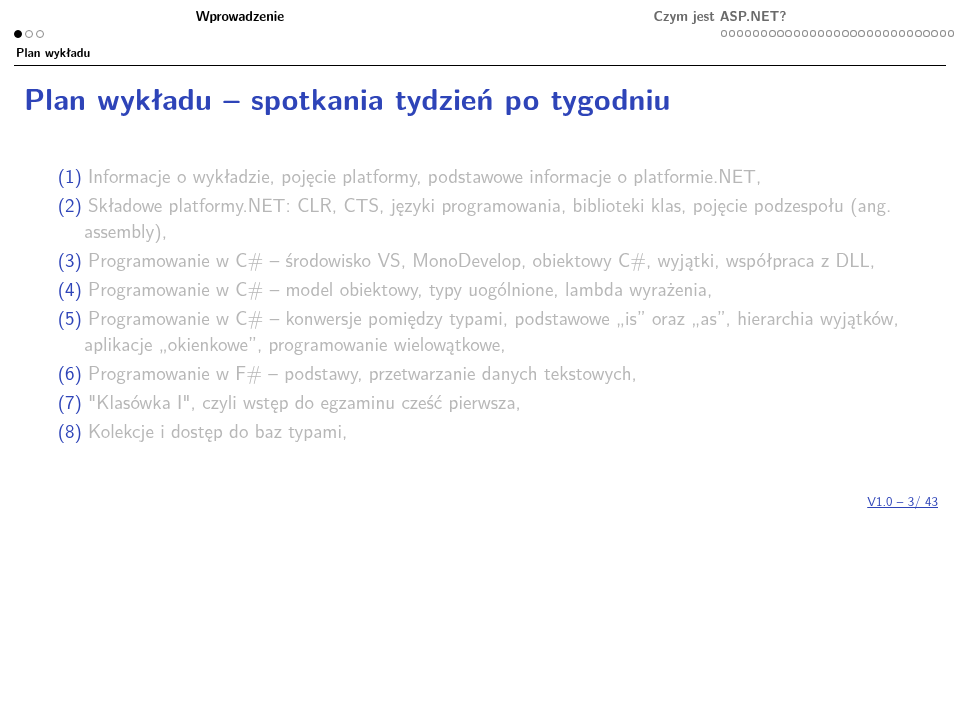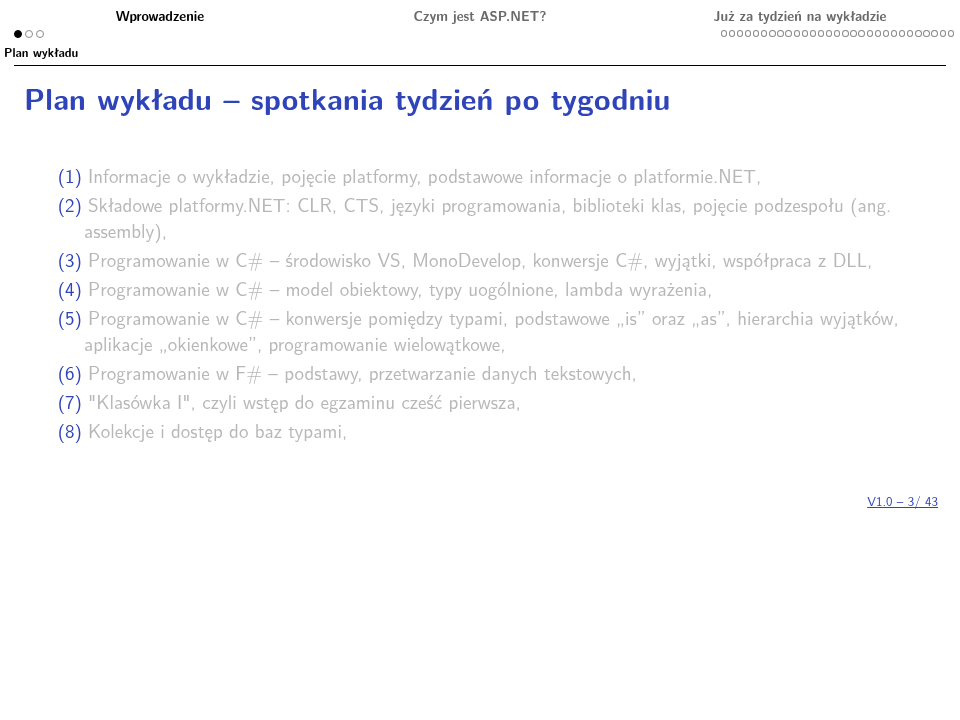--- a/index.html
+++ b/index.html
@@ -59,21 +59,21 @@
   }
   .bulletrow .dot.filled {
     background: #000;
     border-color: #000;
   }
   .bulletrow .dot.small { width:7px; height:7px; }
   .subsection {
     font-size: 12px;
     font-weight: 700;
     color: #000;
-    padding: 3px 0 0 4px;
+    padding: 3px 0 0 16px;
   }
   .rule {
     border-top: 1px solid #000;
     margin: 4px 14px 0 14px;
   }
   .slide-title {
     color: #2e44b8;
     font-size: 30px;
     padding: 10px 0 0 24px;
     font-weight: 700;
@@ -120,21 +120,20 @@
   .bulletrow .bseg.many { gap: 1.8px; padding: 0 6px; overflow: hidden; justify-content:center;}
 </style>
 </head>
 <body>
 
 <div class="slide">
 
   <div class="topnav">
     <div class="seg active">Wprowadzenie</div>
     <div class="seg">Czym jest ASP.NET?</div>
-    <div class="seg">Już za tydzień na wykładzie</div>
   </div>
 
   <div class="bulletrow">
     <div class="bseg" style="justify-content:flex-start; padding-left:14px;">
       <span class="dot filled"></span>
       <span class="dot"></span>
       <span class="dot"></span>
     </div>
     <div class="bseg"></div>
     <div class="bseg"></div>
@@ -174,21 +173,21 @@
   <div class="subsection">Plan wykładu</div>
 
   <div class="rule"></div>
 
   <div class="slide-title">Plan wykładu – spotkania tydzień po tygodniu</div>
 
   <div class="content">
     <ol class="plan">
       <li>Informacje o wykładzie, pojęcie platformy, podstawowe informacje o platformie.NET,</li>
       <li>Składowe platformy.NET: CLR, CTS, języki programowania, biblioteki klas, pojęcie podzespołu (ang. assembly),</li>
-      <li>Programowanie w C# – środowisko VS, MonoDevelop, konwersje C#, wyjątki, współpraca z DLL,</li>
+      <li>Programowanie w C# – środowisko VS, MonoDevelop, obiektowy C#, wyjątki, współpraca z DLL,</li>
       <li>Programowanie w C# – model obiektowy, typy uogólnione, lambda wyrażenia,</li>
       <li>Programowanie w C# – konwersje pomiędzy typami, podstawowe „is” oraz „as”, hierarchia wyjątków, aplikacje „okienkowe”, programowanie wielowątkowe,</li>
       <li>Programowanie w F# – podstawy, przetwarzanie danych tekstowych,</li>
       <li>"Klasówka I", czyli wstęp do egzaminu cześć pierwsza,</li>
       <li>Kolekcje i dostęp do baz typami,</li>
     </ol>
   </div>
 
   <div class="footer">V1.0 – 3/ 43</div>
 

